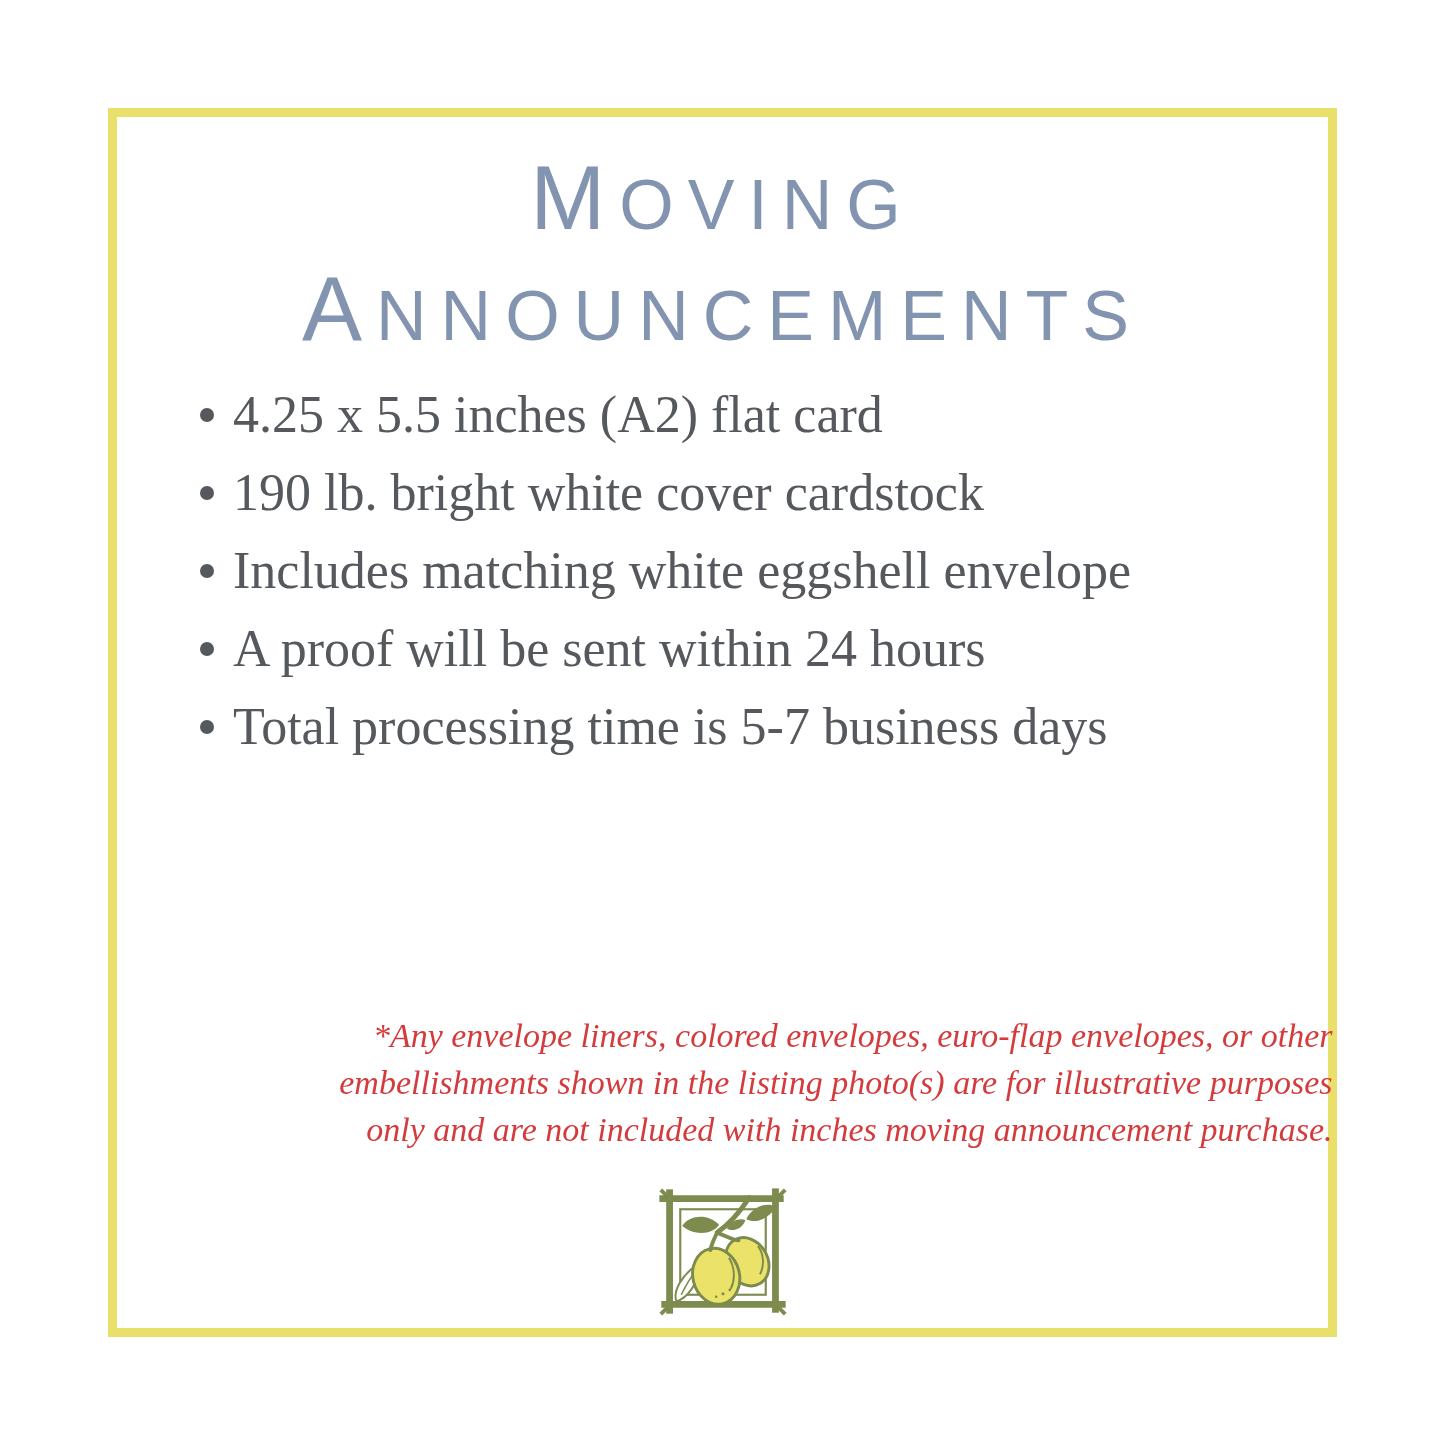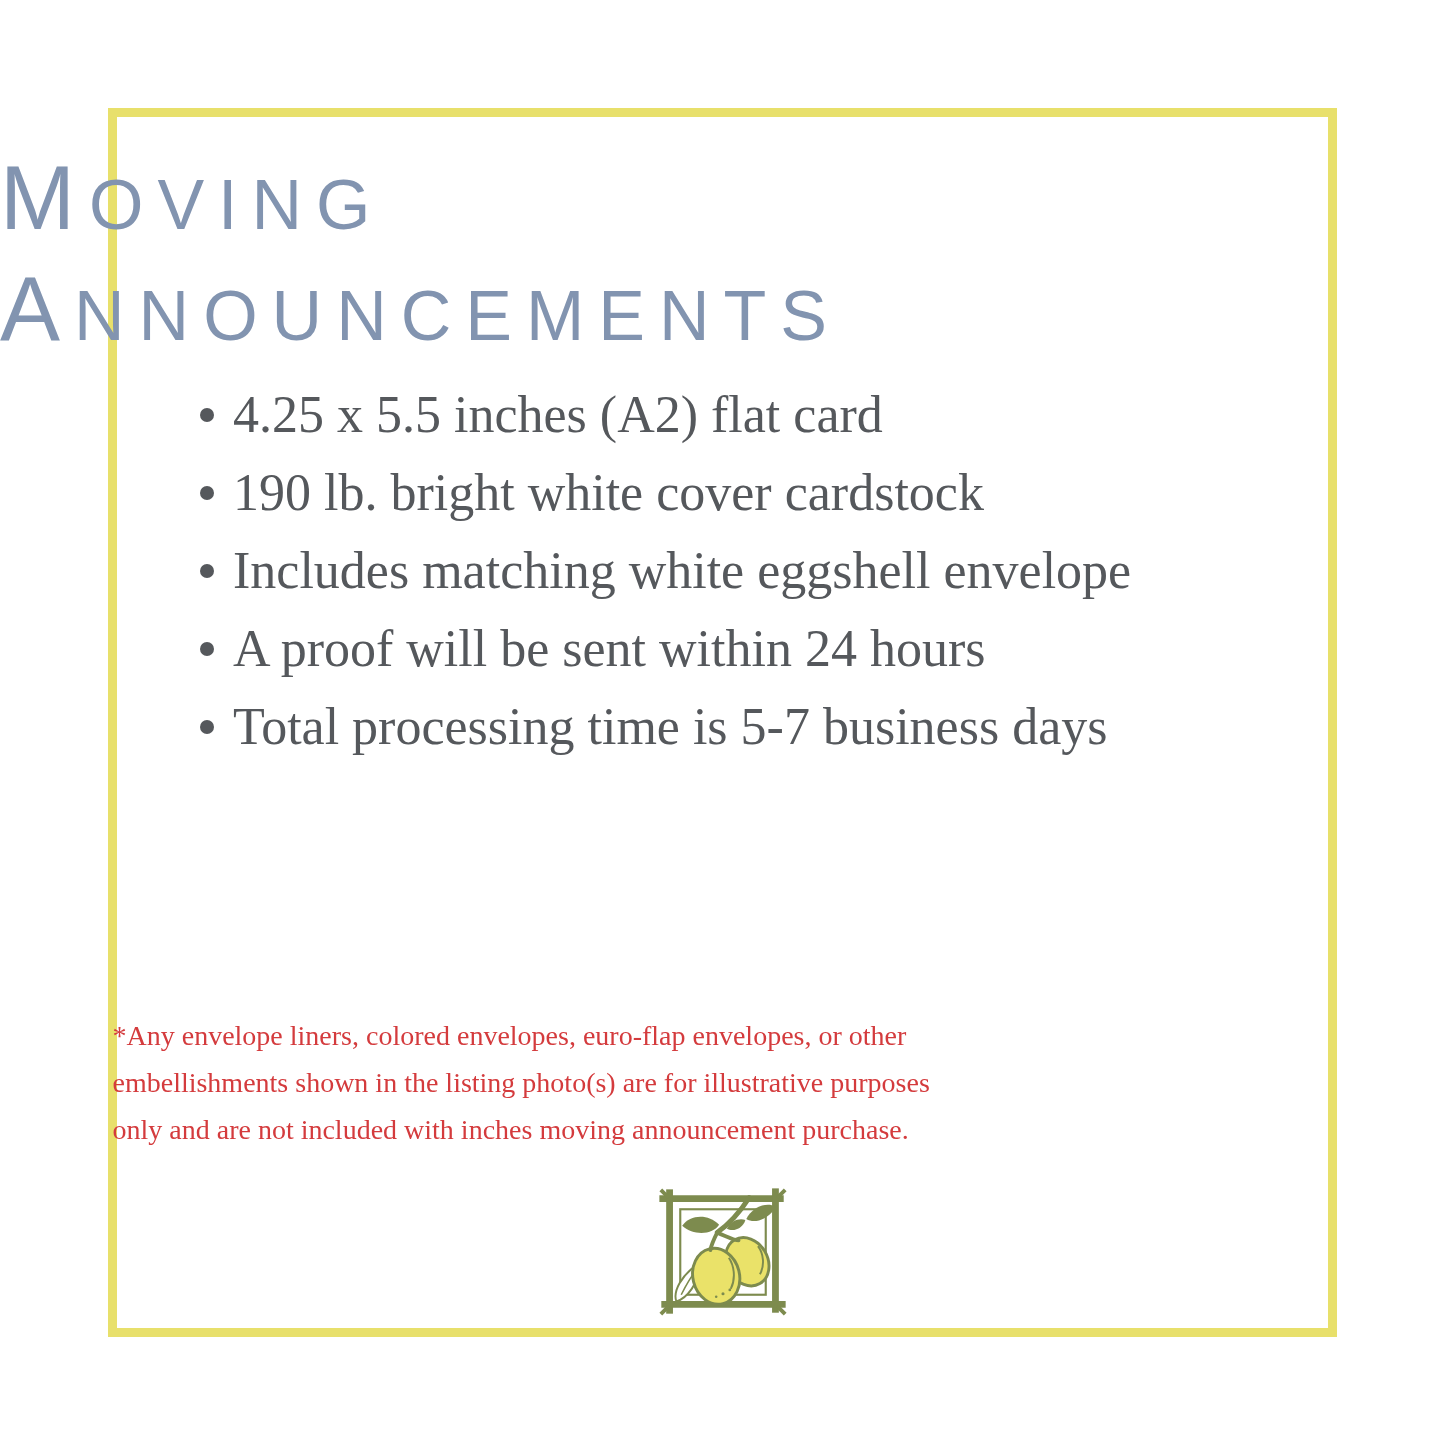--- a/index.html
+++ b/index.html
@@ -21,21 +21,21 @@
     overflow: hidden;
   }
   .frame {
     position: absolute;
     left: 108px; top: 108px; right: 108px; bottom: 108px;
     border: 9px solid var(--border_yellow);
   }
   .title-block {
     position: absolute;
     top: 146px; left: 0; right: 0;
-    text-align: left;
+    text-align: center;
     color: var(--title_blue);
     font-family: "Liberation Sans", "DejaVu Sans", sans-serif;
     font-weight: 400;
   }
   .title-line {
     display: block;
     font-size: 70px;
     line-height: 104px;
     text-transform: uppercase;
     letter-spacing: 14px;
@@ -66,24 +66,25 @@
     height: 14px;
     border-radius: 50%;
     background: var(--text_gray);
   }
   .disclaimer {
     position: absolute;
     top: 1012px;
     left: 50%;
     transform: translateX(-50%);
     width: 1220px;
-    text-align: left;
+    text-align: right;
     color: var(--alert_red);
-    font-size: 28px;
+    font-size: 34px;
     line-height: 47px;
+    font-style: italic;
   }
   .disclaimer .line { white-space: nowrap; }
   .logo-wrap {
     position: absolute;
     top: 1184px;
     left: 50%;
     transform: translateX(-50%);
     width: 136px;
     height: 136px;
   }

